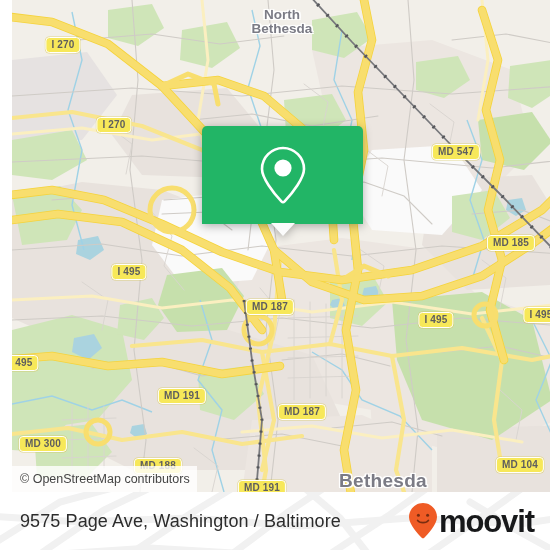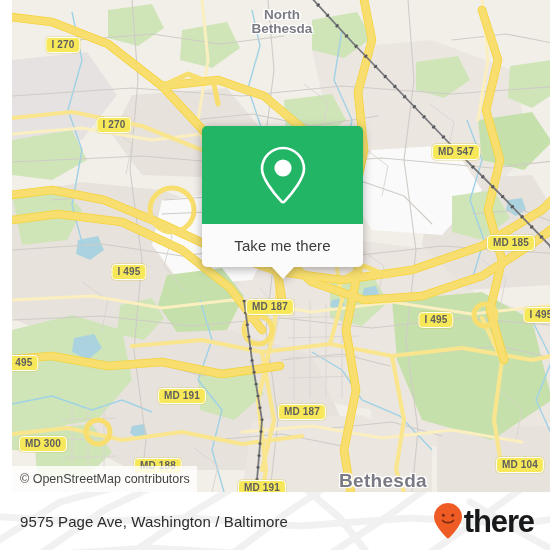--- a/index.html
+++ b/index.html
@@ -142,21 +142,21 @@
     left: 0; top: 0;
     width: 550px; height: 58px;
     display: block;
   }
   #footer .addr {
     position: absolute;
     left: 20px;
     top: 50%;
     transform: translateY(-50%);
     color: #2c2c2c;
-    font-size: 15px;
+    font-size: 18px;
     letter-spacing: .1px;
     white-space: nowrap;
   }
   #brand {
     position: absolute;
     right: 16px;
     top: 50%;
     transform: translateY(-50%);
     display: flex;
     align-items: center;
@@ -386,23 +386,20 @@
     <div class="shield" style="left:508px; top:465px;">MD 104</div>
     <div class="shield" style="left:250px; top:488px;">MD 191</div>
 
     <div id="popup">
       <div class="card-top">
         <svg width="52" height="62" viewBox="0 0 52 62">
           <path d="M26 4 C14.4 4 5 13.4 5 25 C5 34 16 48.5 24.4 57.4 C25.3 58.3 26.7 58.3 27.6 57.4 C36 48.5 47 34 47 25 C47 13.4 37.6 4 26 4 Z" fill="none" stroke="#ffffff" stroke-width="2.6"></path>
           <circle cx="26" cy="24" r="8.6" fill="#ffffff"></circle>
         </svg>
       </div>
-      <div class="card-bottom">
-        <span class="card-label">Take me there</span>
-      </div>
       <div class="tail"></div>
     </div>
 
     <div id="attribution">
       <span>© OpenStreetMap contributors</span>
     </div>
   </div>
 
   <div id="footer">
     <svg class="watermark" viewBox="0 0 550 58">
@@ -422,17 +419,17 @@
 
     <div class="addr">9575 Page Ave, Washington / Baltimore</div>
 
     <div id="brand">
       <svg width="30" height="38" viewBox="0 0 30 38">
         <path d="M15 1 C7.3 1 1 7.3 1 15 C1 22.6 10.5 32.5 13.7 35.7 C14.4 36.4 15.6 36.4 16.3 35.7 C19.5 32.5 29 22.6 29 15 C29 7.3 22.7 1 15 1 Z" fill="#ef5b25"></path>
         <circle cx="10.4" cy="13.2" r="1.5" fill="#7a2d10"></circle>
         <circle cx="19.6" cy="13.2" r="1.5" fill="#7a2d10"></circle>
         <path d="M9.6 18.4 C11.6 21.4 18.4 21.4 20.4 18.4" fill="none" stroke="#7a2d10" stroke-width="1.7" stroke-linecap="round"></path>
       </svg>
-      <span class="brand-word">there</span>
+      <span class="brand-word">moovit</span>
     </div>
   </div>
 
 </div>
 
 </body></html>

